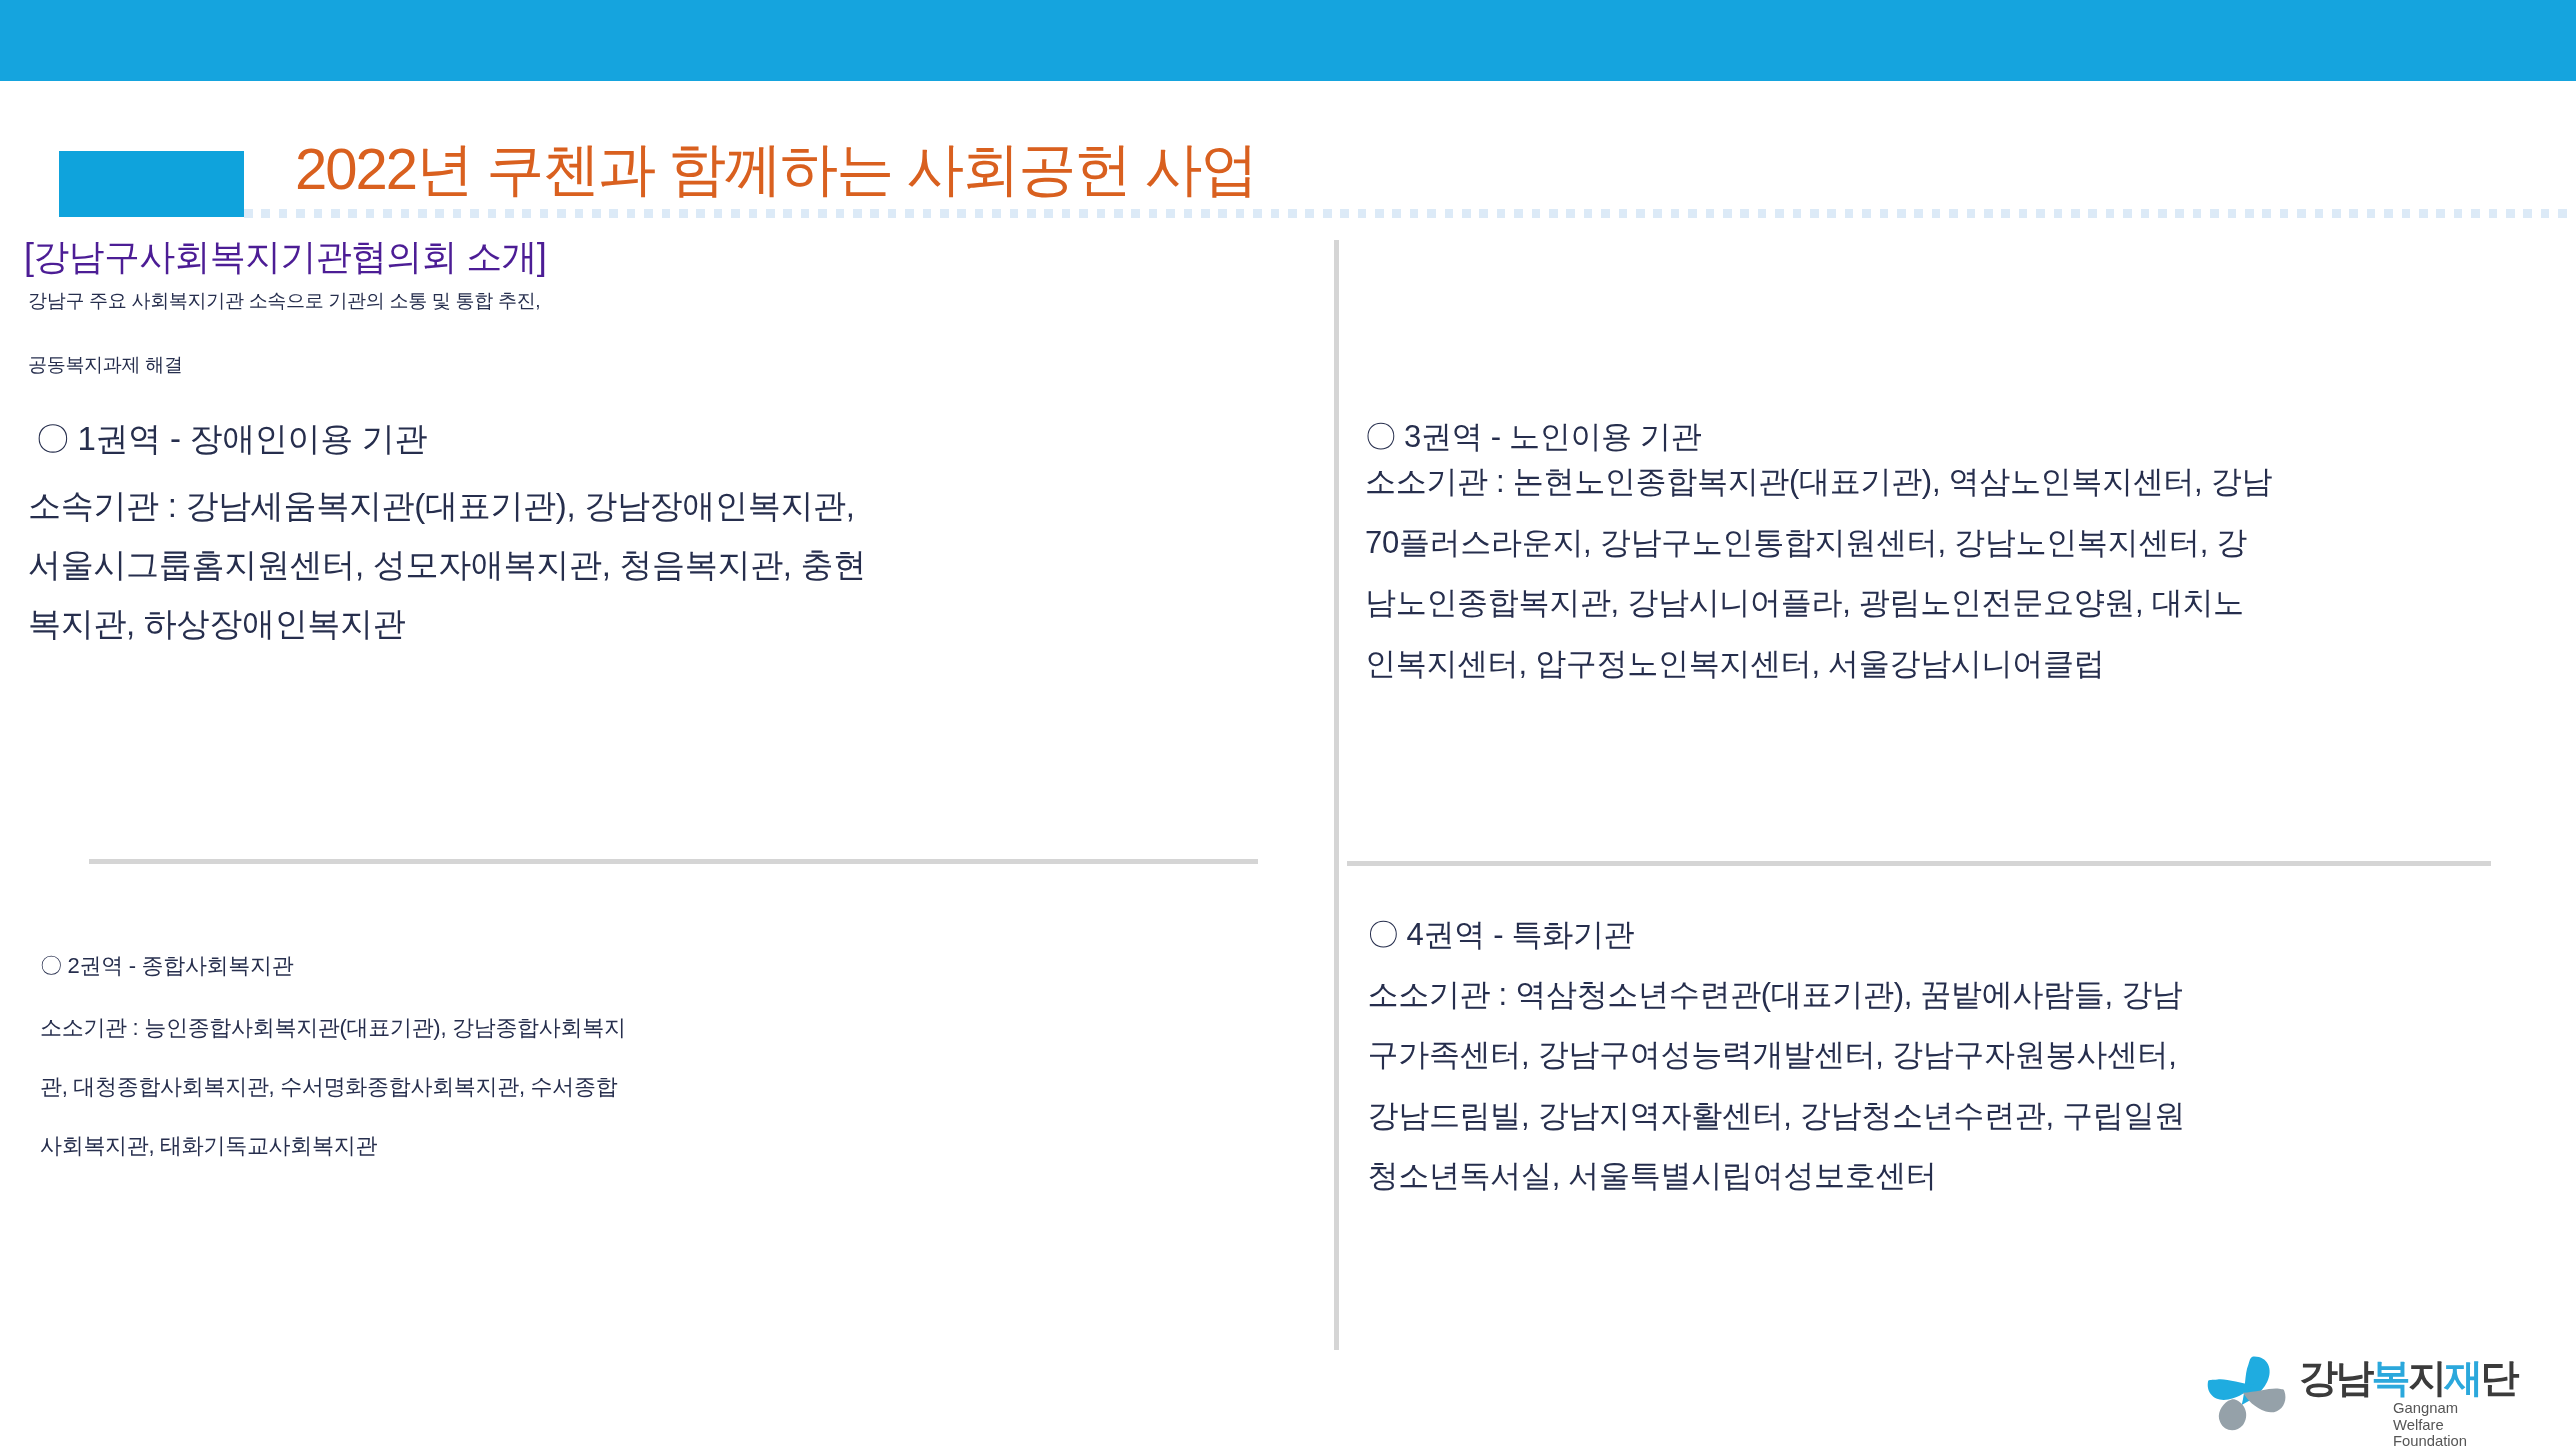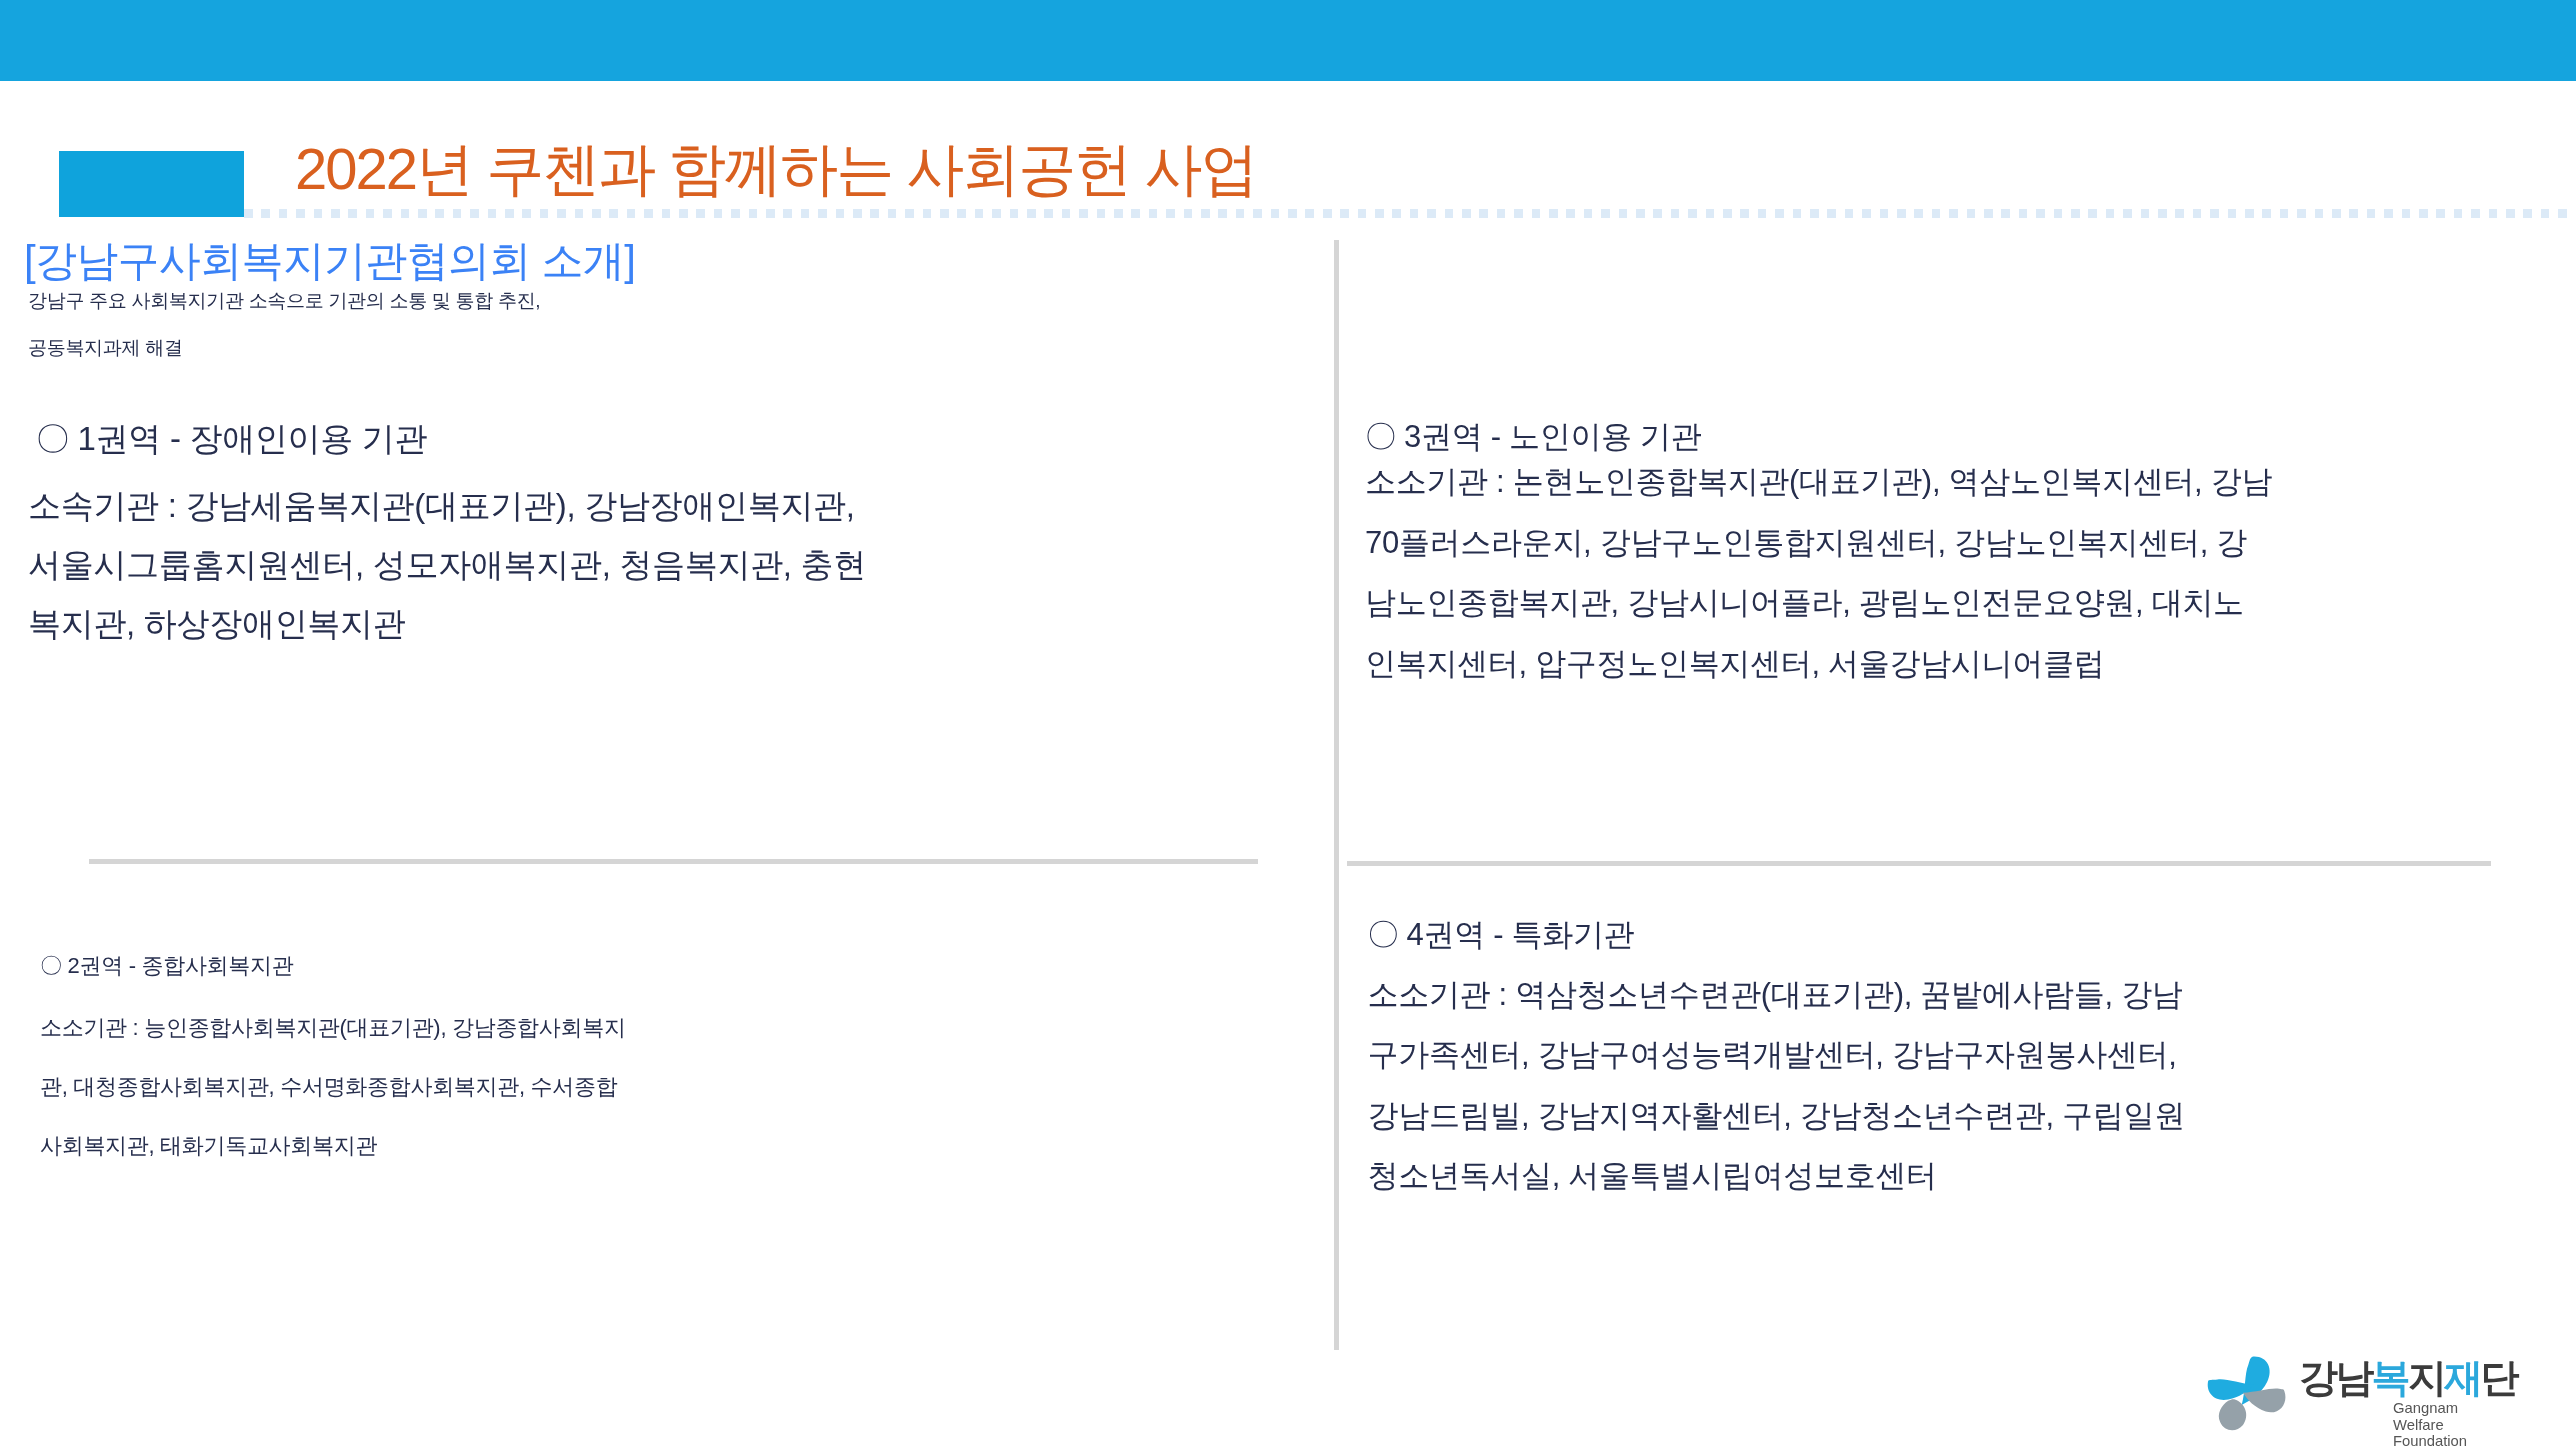--- a/index.html
+++ b/index.html
@@ -80,22 +80,22 @@
   }
   #col-right {
     position: absolute;
     left: 1338px; top: 0;
     width: 1238px;
     height: 1221px;
   }
 
   .heading-bracket {
     position: absolute;
-    font-size: 42px;
-    color: #3b82f6;
+    font-size: 36px;
+    color: #4c1d95;
     white-space: nowrap;
     letter-spacing: -0.7px;
   }
   .para {
     position: absolute;
     color: #262E4D;
     white-space: nowrap;
     letter-spacing: -0.3px;
   }
   .sz-lead  { font-size: 19px; }
@@ -158,21 +158,21 @@
 </div>
 <div id="title-dots"></div>
 
 <div id="content">
 
   <div id="col-left">
 
     <div class="heading-bracket" style="left:24px; top:5.4px;">[강남구사회복지기관협의회 소개]</div>
 
     <div class="para sz-lead" style="left:28px; top:60px;">강남구 주요 사회복지기관 소속으로 기관의 소통 및 통합 추진,</div>
-    <div class="para sz-lead" style="left:28px; top:107px;">공동복지과제 해결</div>
+    <div class="para sz-lead" style="left:28px; top:124px;">공동복지과제 해결</div>
 
     <div class="para sz-body" style="left:36px; top:189px;">〇  1권역 -  장애인이용  기관</div>
     <div class="para sz-body" style="left:28px; top:256px;">소속기관  :  강남세움복지관(대표기관),  강남장애인복지관,</div>
     <div class="para sz-body" style="left:28px; top:315px;">서울시그룹홈지원센터,  성모자애복지관,  청음복지관,   충현</div>
     <div class="para sz-body" style="left:28px; top:374px;">복지관, 하상장애인복지관</div>
 
     <div class="hr-rule" style="left:89px; top:631px; width:1169px;"></div>
 
     <div class="para sz-body2" style="left:40px; top:723px;">〇 2권역 - 종합사회복지관</div>
     <div class="para sz-body2" style="left:40px; top:844px;">관,  대청종합사회복지관,  수서명화종합사회복지관,  수서종합</div>

